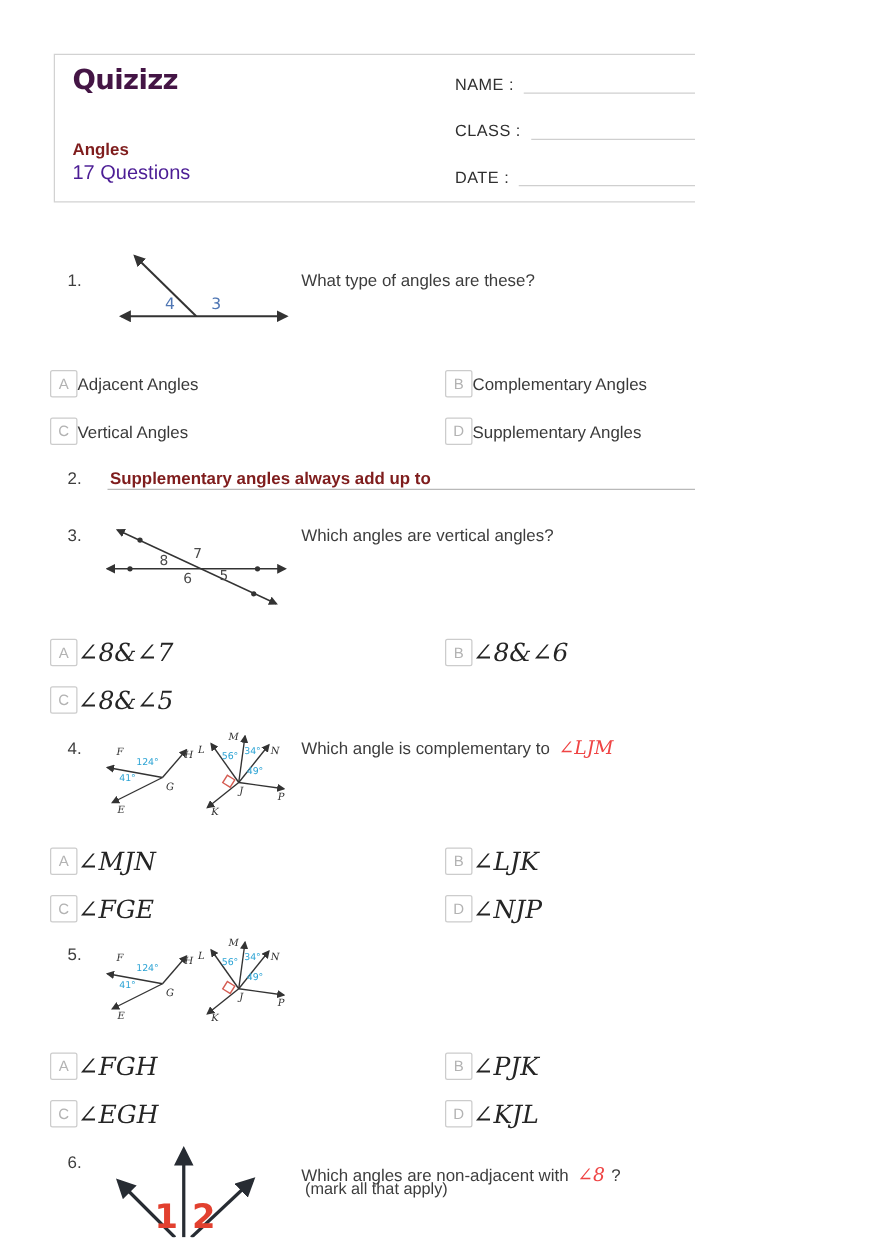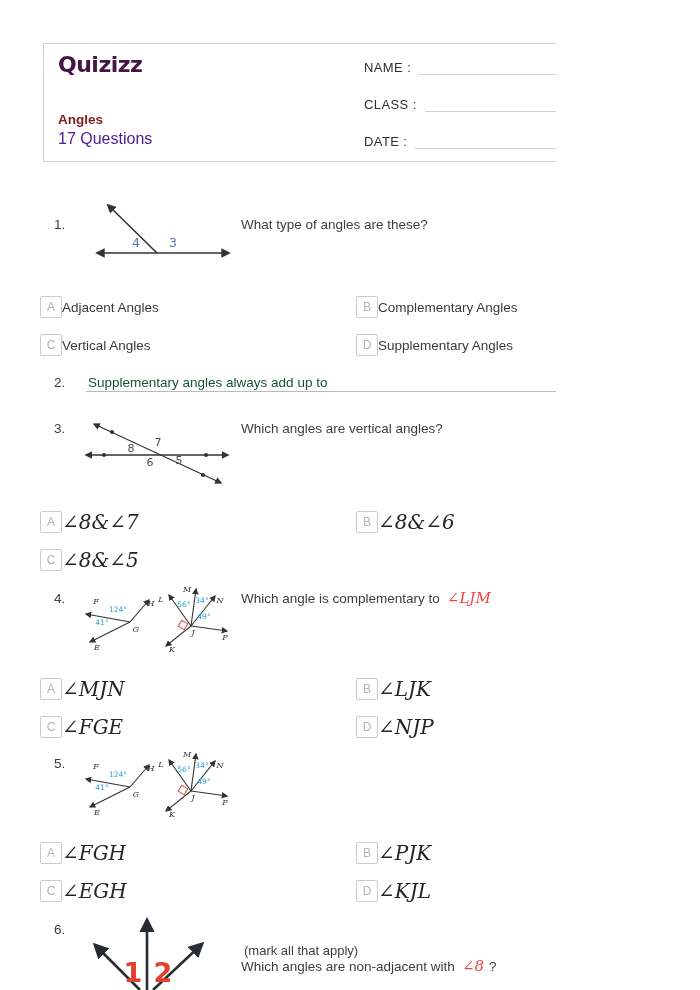--- a/index.html
+++ b/index.html
@@ -24,21 +24,21 @@
     display:flex; align-items:flex-end;
   }
   .hfield-label { font-size:13px; color:#2f2f2f; letter-spacing:0.4px; white-space:pre; }
   .hfield-line { flex:1; margin-left:8px; border-bottom:1px solid #cfcfcf; height:15px; }
   .f-name  { top:14px; }
   .f-class { top:51px; }
   .f-date  { top:88px;text-align:right; }
   
   .qnum  { position:absolute; left:54px;  font-size:13.5px; color:#3d3d3d; line-height:17px; }
   .qtext { position:absolute; left:241px; font-size:13.5px; color:#3d3d3d; line-height:17px; }
-  .qtext-inline { position:absolute; left:88px; font-size:13.5px; color:#14532d; line-height:17px; }
+  .qtext-inline { position:absolute; left:88px; font-size:13.5px; color:#7f1d1d; line-height:17px;font-weight:bold; }
   .math {
     font-family:"DejaVu Serif","DejaVu Sans",serif; font-style:italic;
     font-size:15px; color:#ef4444;
   }
   .qtext .math { margin-left:7px; margin-right:5px; }
   .blank-line { position:absolute; left:86px; width:574px; border-bottom:1px solid #b9b9b9; height:16px; }
   .qnote { position:absolute; left:244px; font-size:13px; color:#3d3d3d; }
   
   .opt { position:absolute; display:flex; align-items:center; height:22px; }
   .optbox {
@@ -249,21 +249,21 @@
   <div class="opt c1" style="top:880px">
     <span class="optbox">C</span>
     <span class="opttext math">∠EGH</span>
   </div>
   <div class="opt c2" style="top:880px">
     <span class="optbox">D</span>
     <span class="opttext math">∠KJL</span>
   </div>
 
   <div class="qnum" style="top:921px">6.</div>
-  <div class="qtext" style="top:958px">
+  <div class="qtext" style="top:932px">
     <span>Which angles are non-adjacent with</span><span class="math">∠8</span><span>?</span>
   </div>
   <div class="qnote" style="top:943px">(mark all that apply)</div>
 
   <svg class="diag" style="left:85px; top:896px" width="125" height="94" viewBox="0 0 125 94">
     <line x1="62" y1="94" x2="62" y2="24" stroke="#272c33" stroke-width="2.6" marker-end="url(#ah6)"></line>
     <line x1="55" y1="94" x2="10" y2="49" stroke="#272c33" stroke-width="2.6" marker-end="url(#ah6)"></line>
     <line x1="68" y1="94" x2="117" y2="48" stroke="#272c33" stroke-width="2.6" marker-end="url(#ah6)"></line>
     <text class="q6-num" x="48" y="86">1</text>
     <text class="q6-num" x="78" y="86">2</text>

